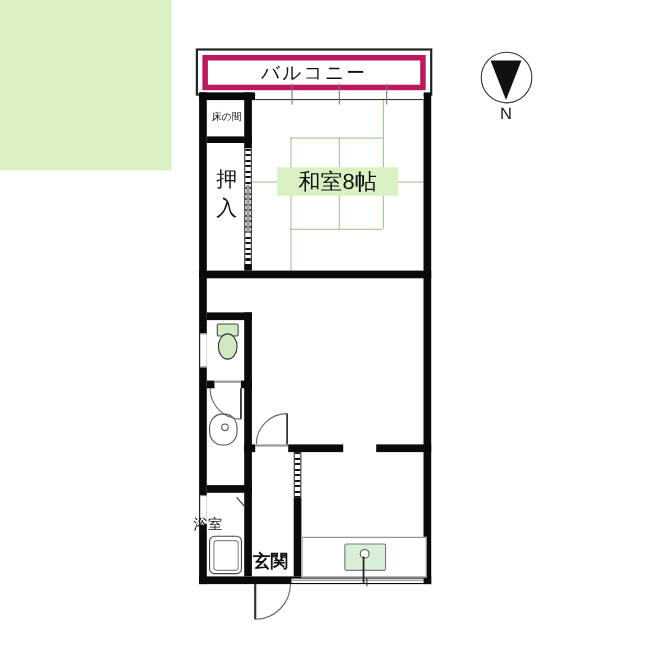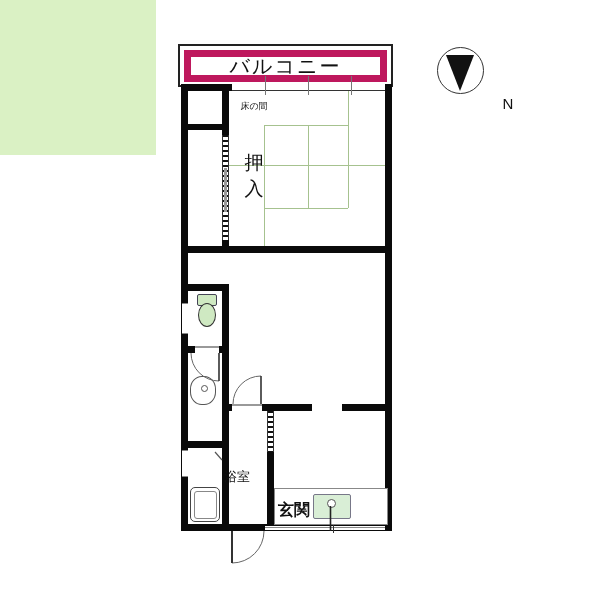--- a/index.html
+++ b/index.html
@@ -1,25 +1,25 @@
 <!DOCTYPE html>
 <html><head>
 <meta charset="utf-8">
 <style>
   html,body{margin:0;padding:0;background:#fff;}
   #stage{position:relative;width:600px;height:600px;background:#ffffff;overflow:hidden;
          font-family:"Liberation Sans","DejaVu Sans",sans-serif;color:#111;}
   .abs{position:absolute;}
   .w{position:absolute;background:#0a0a0a;}
   .lbl{position:absolute;display:flex;align-items:center;justify-content:center;
-       color:#111;white-space:nowrap;margin-left:48px;}
+       color:#111;white-space:nowrap;}
   
   #balcony-outer{left:178px;top:44px;width:211px;height:39px;border:2px solid #222;background:#fff;}
-  #balcony-inner{position:absolute;left:4px;top:4px;right:4px;bottom:3px;border:7px solid #be185d;
-                 display:flex;align-items:center;justify-content:center;font-size:20px;letter-spacing:2px;}
+  #balcony-inner{position:absolute;left:4px;top:4px;right:4px;bottom:3px;border:5px solid #be185d;
+                 display:flex;align-items:center;justify-content:center;font-size:17px;letter-spacing:2px;}
   
   #north-circle{left:437px;top:47px;width:45px;height:45px;border:1.5px solid #333;border-radius:50%;background:#fff;}
   #north-label{left:448px;top:94px;width:24px;height:18px;font-size:15px;}
   
   #tatami{left:229px;top:91px;width:156px;height:155px;background:#daf1c4;}
   .tline{position:absolute;background:#a6c28f;}
   #washitsu-label{left:252px;top:152px;width:110px;height:26px;font-size:20px;background:#daf1c4;}
   
   .hatch{position:absolute;background:repeating-linear-gradient(180deg,#111 0 2px,#fff 2px 5px);border-left:1px solid #333;border-right:1px solid #333;}
   
@@ -50,20 +50,21 @@
   <div class="abs" id="north-circle"></div>
   <div class="lbl" id="north-label">N</div>
 
   <div id="tatami"></div>
   <div class="tline" style="left:348px;top:91px;width:1px;height:117px;"></div>
   <div class="tline" style="left:264px;top:125px;width:1px;height:121px;"></div>
   <div class="tline" style="left:308px;top:125px;width:1px;height:83px;"></div>
   <div class="tline" style="left:264px;top:125px;width:84px;height:1px;"></div>
   <div class="tline" style="left:264px;top:208px;width:84px;height:1px;"></div>
   <div class="tline" style="left:229px;top:165px;width:156px;height:1px;"></div>
+  <div class="lbl" id="washitsu-label">和室8帖</div>
 
   <div class="w" style="left:181px;top:84px;width:7px;height:447px;"></div>
   <div class="w" style="left:385px;top:84px;width:7px;height:447px;"></div>
   <div class="w" style="left:181px;top:84px;width:51px;height:7px;"></div>
   <div class="winh" style="left:232px;top:84px;width:153px;height:6px;border-bottom:1.5px solid #333;"></div>
   <div class="tick" style="left:264.5px;top:76px;width:1px;height:19px;"></div>
   <div class="tick" style="left:307.5px;top:76px;width:1px;height:19px;"></div>
   <div class="tick" style="left:350.5px;top:76px;width:1px;height:19px;"></div>
 
   <div class="w" style="left:181px;top:246px;width:211px;height:7px;"></div>

